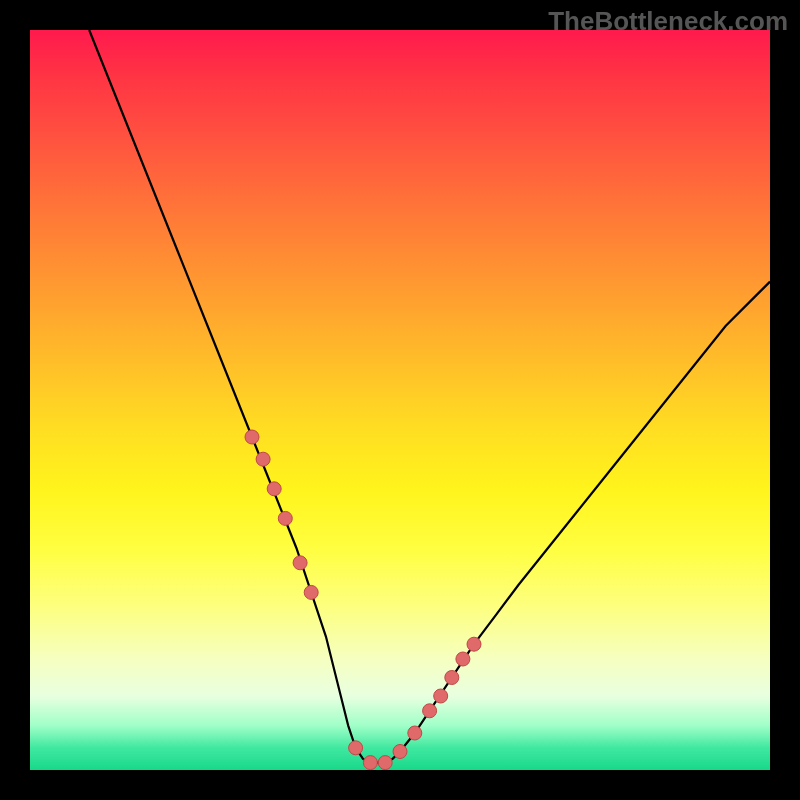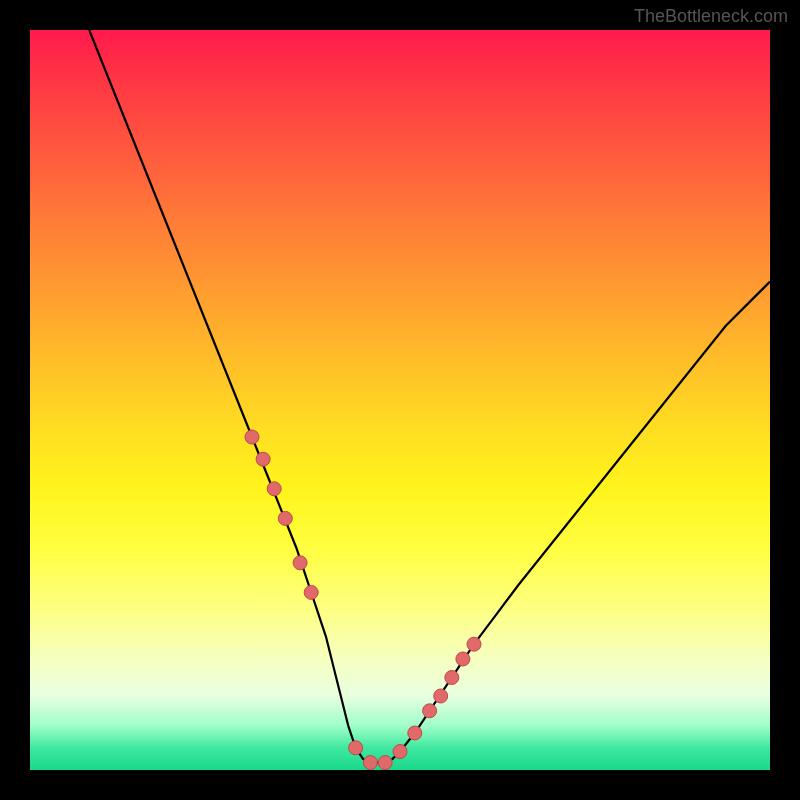--- a/index.html
+++ b/index.html
@@ -8,22 +8,22 @@
     position: relative;
     width: 800px;
     height: 800px;
     background: #000;
   }
   .watermark {
     position: absolute;
     top: 6px;
     right: 12px;
     font-family: Arial, Helvetica, sans-serif;
-    font-size: 18px;
-    font-weight: normal;
+    font-size: 26px;
+    font-weight: bold;
     color: #555;
     z-index: 10;
   }
   .plot-area {
     position: absolute;
     left: 30px;
     top: 30px;
     width: 740px;
     height: 740px;
     background: linear-gradient(to bottom,

